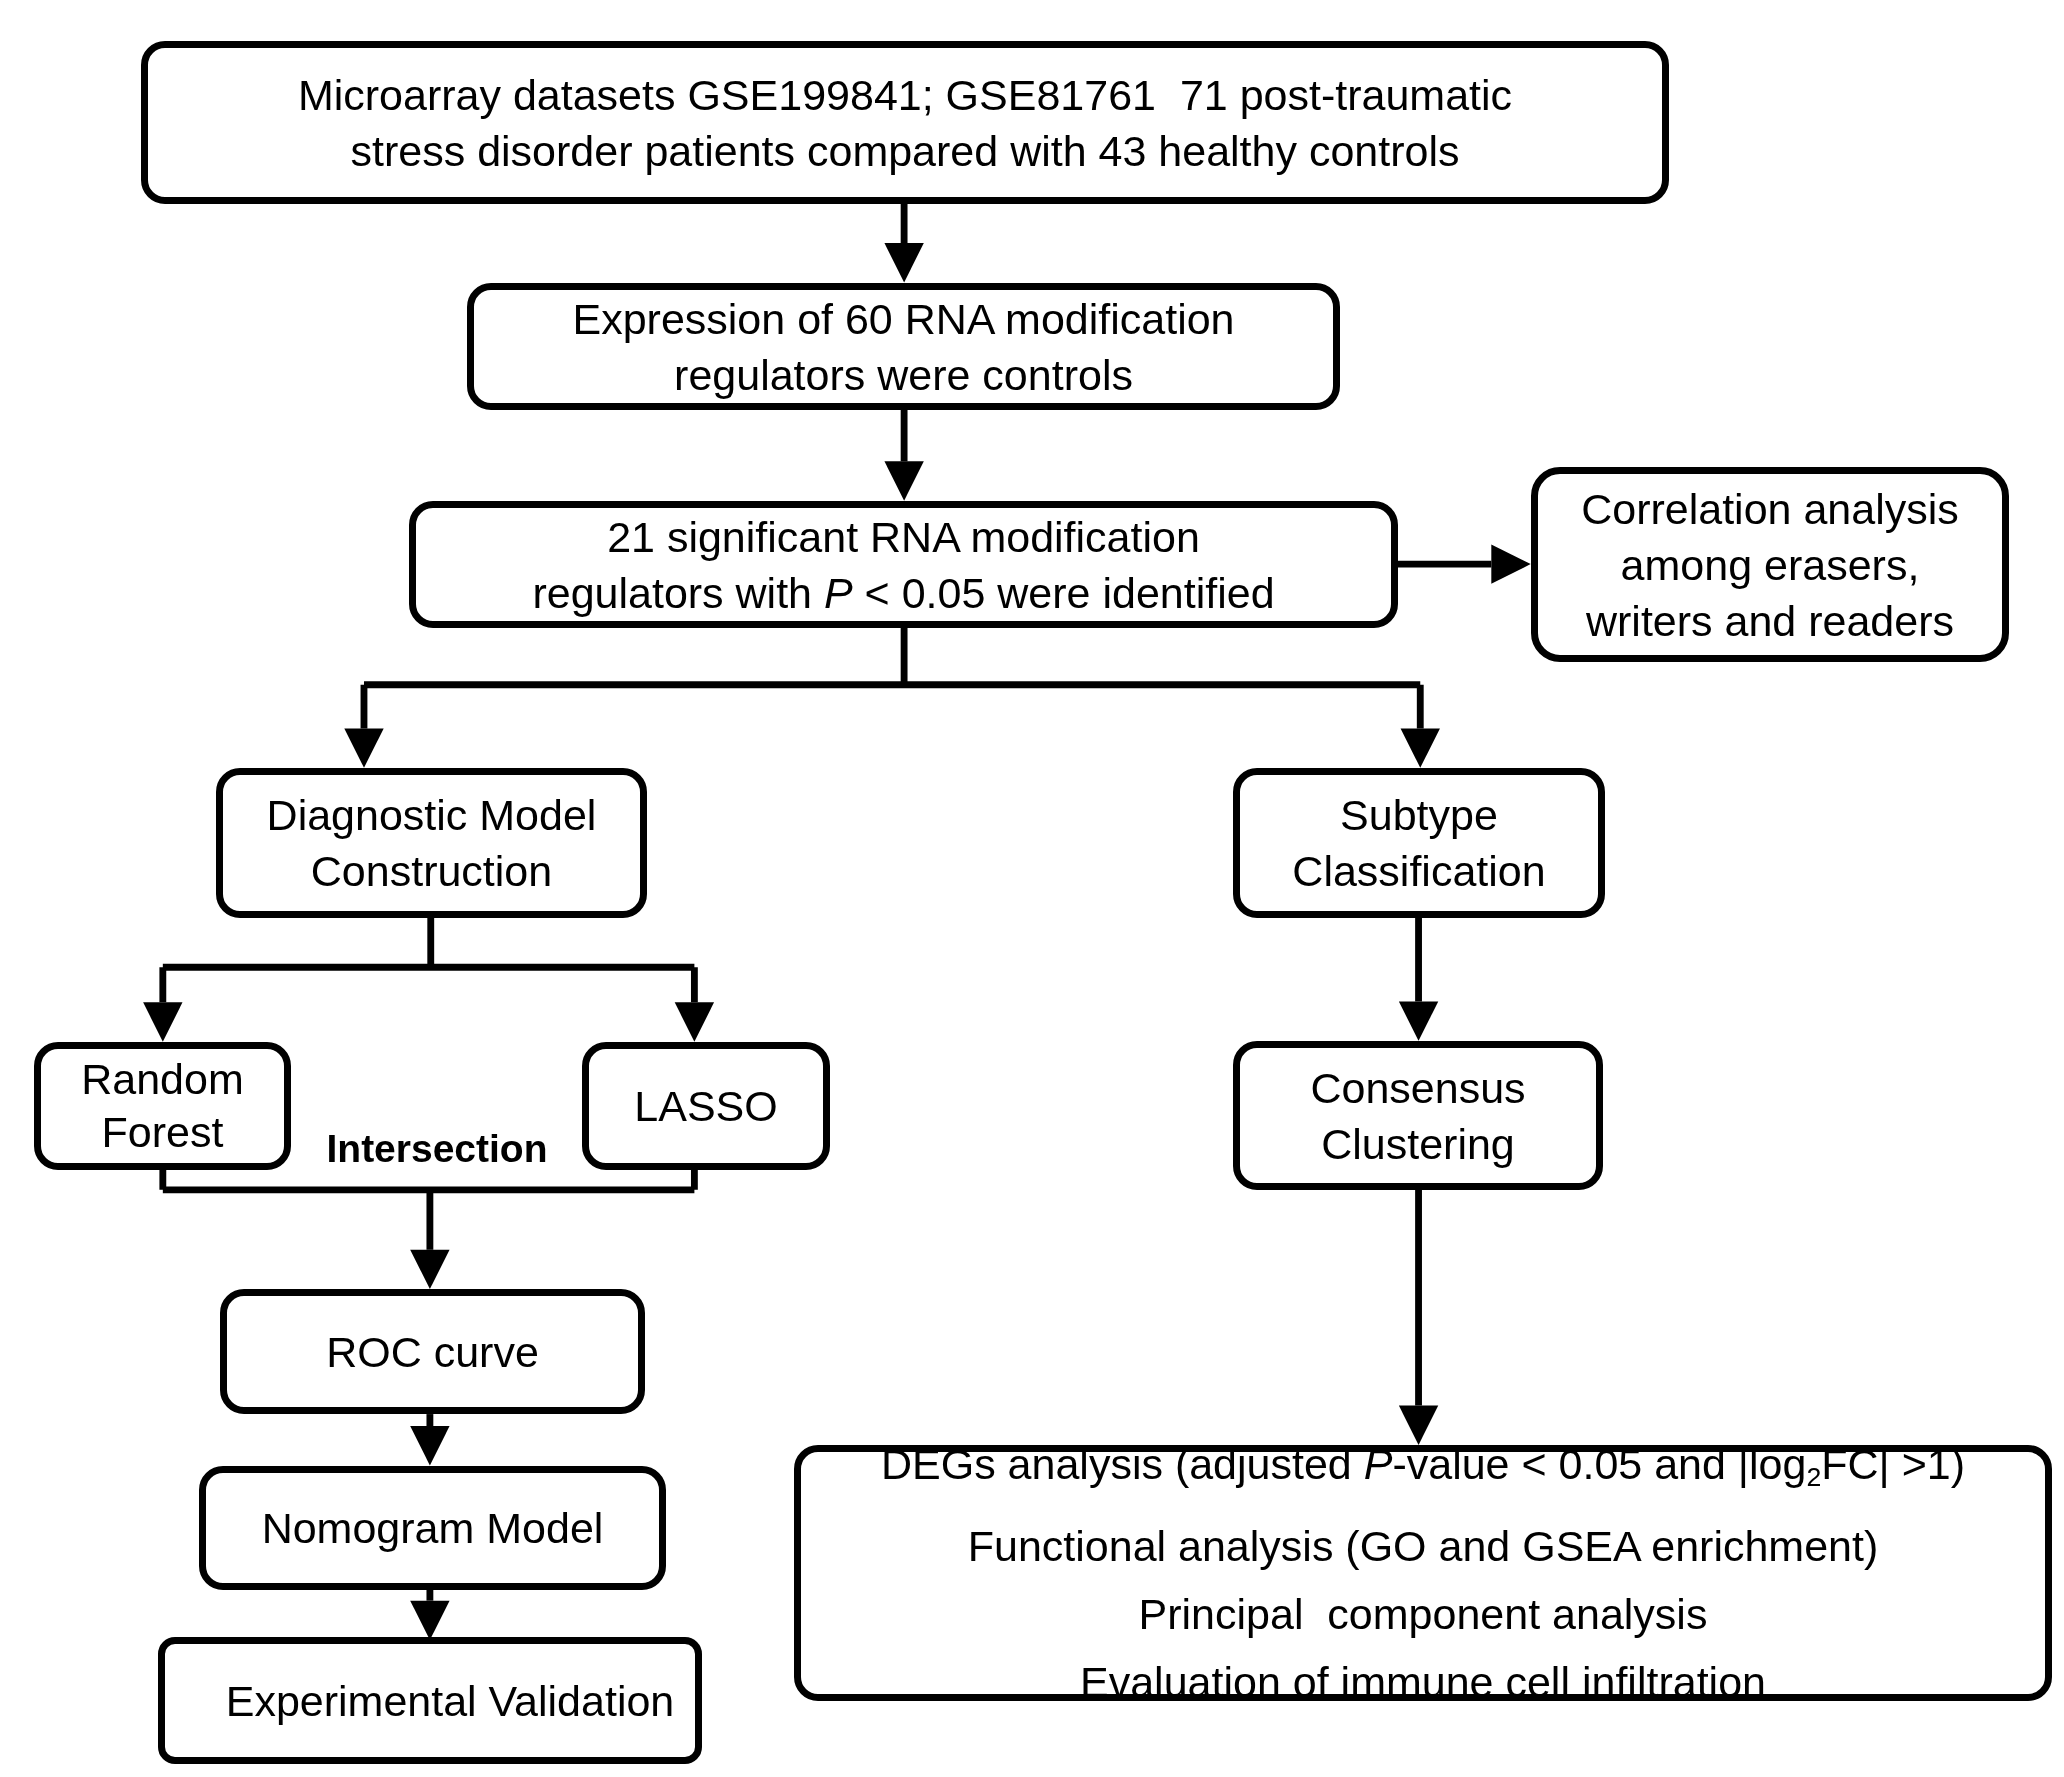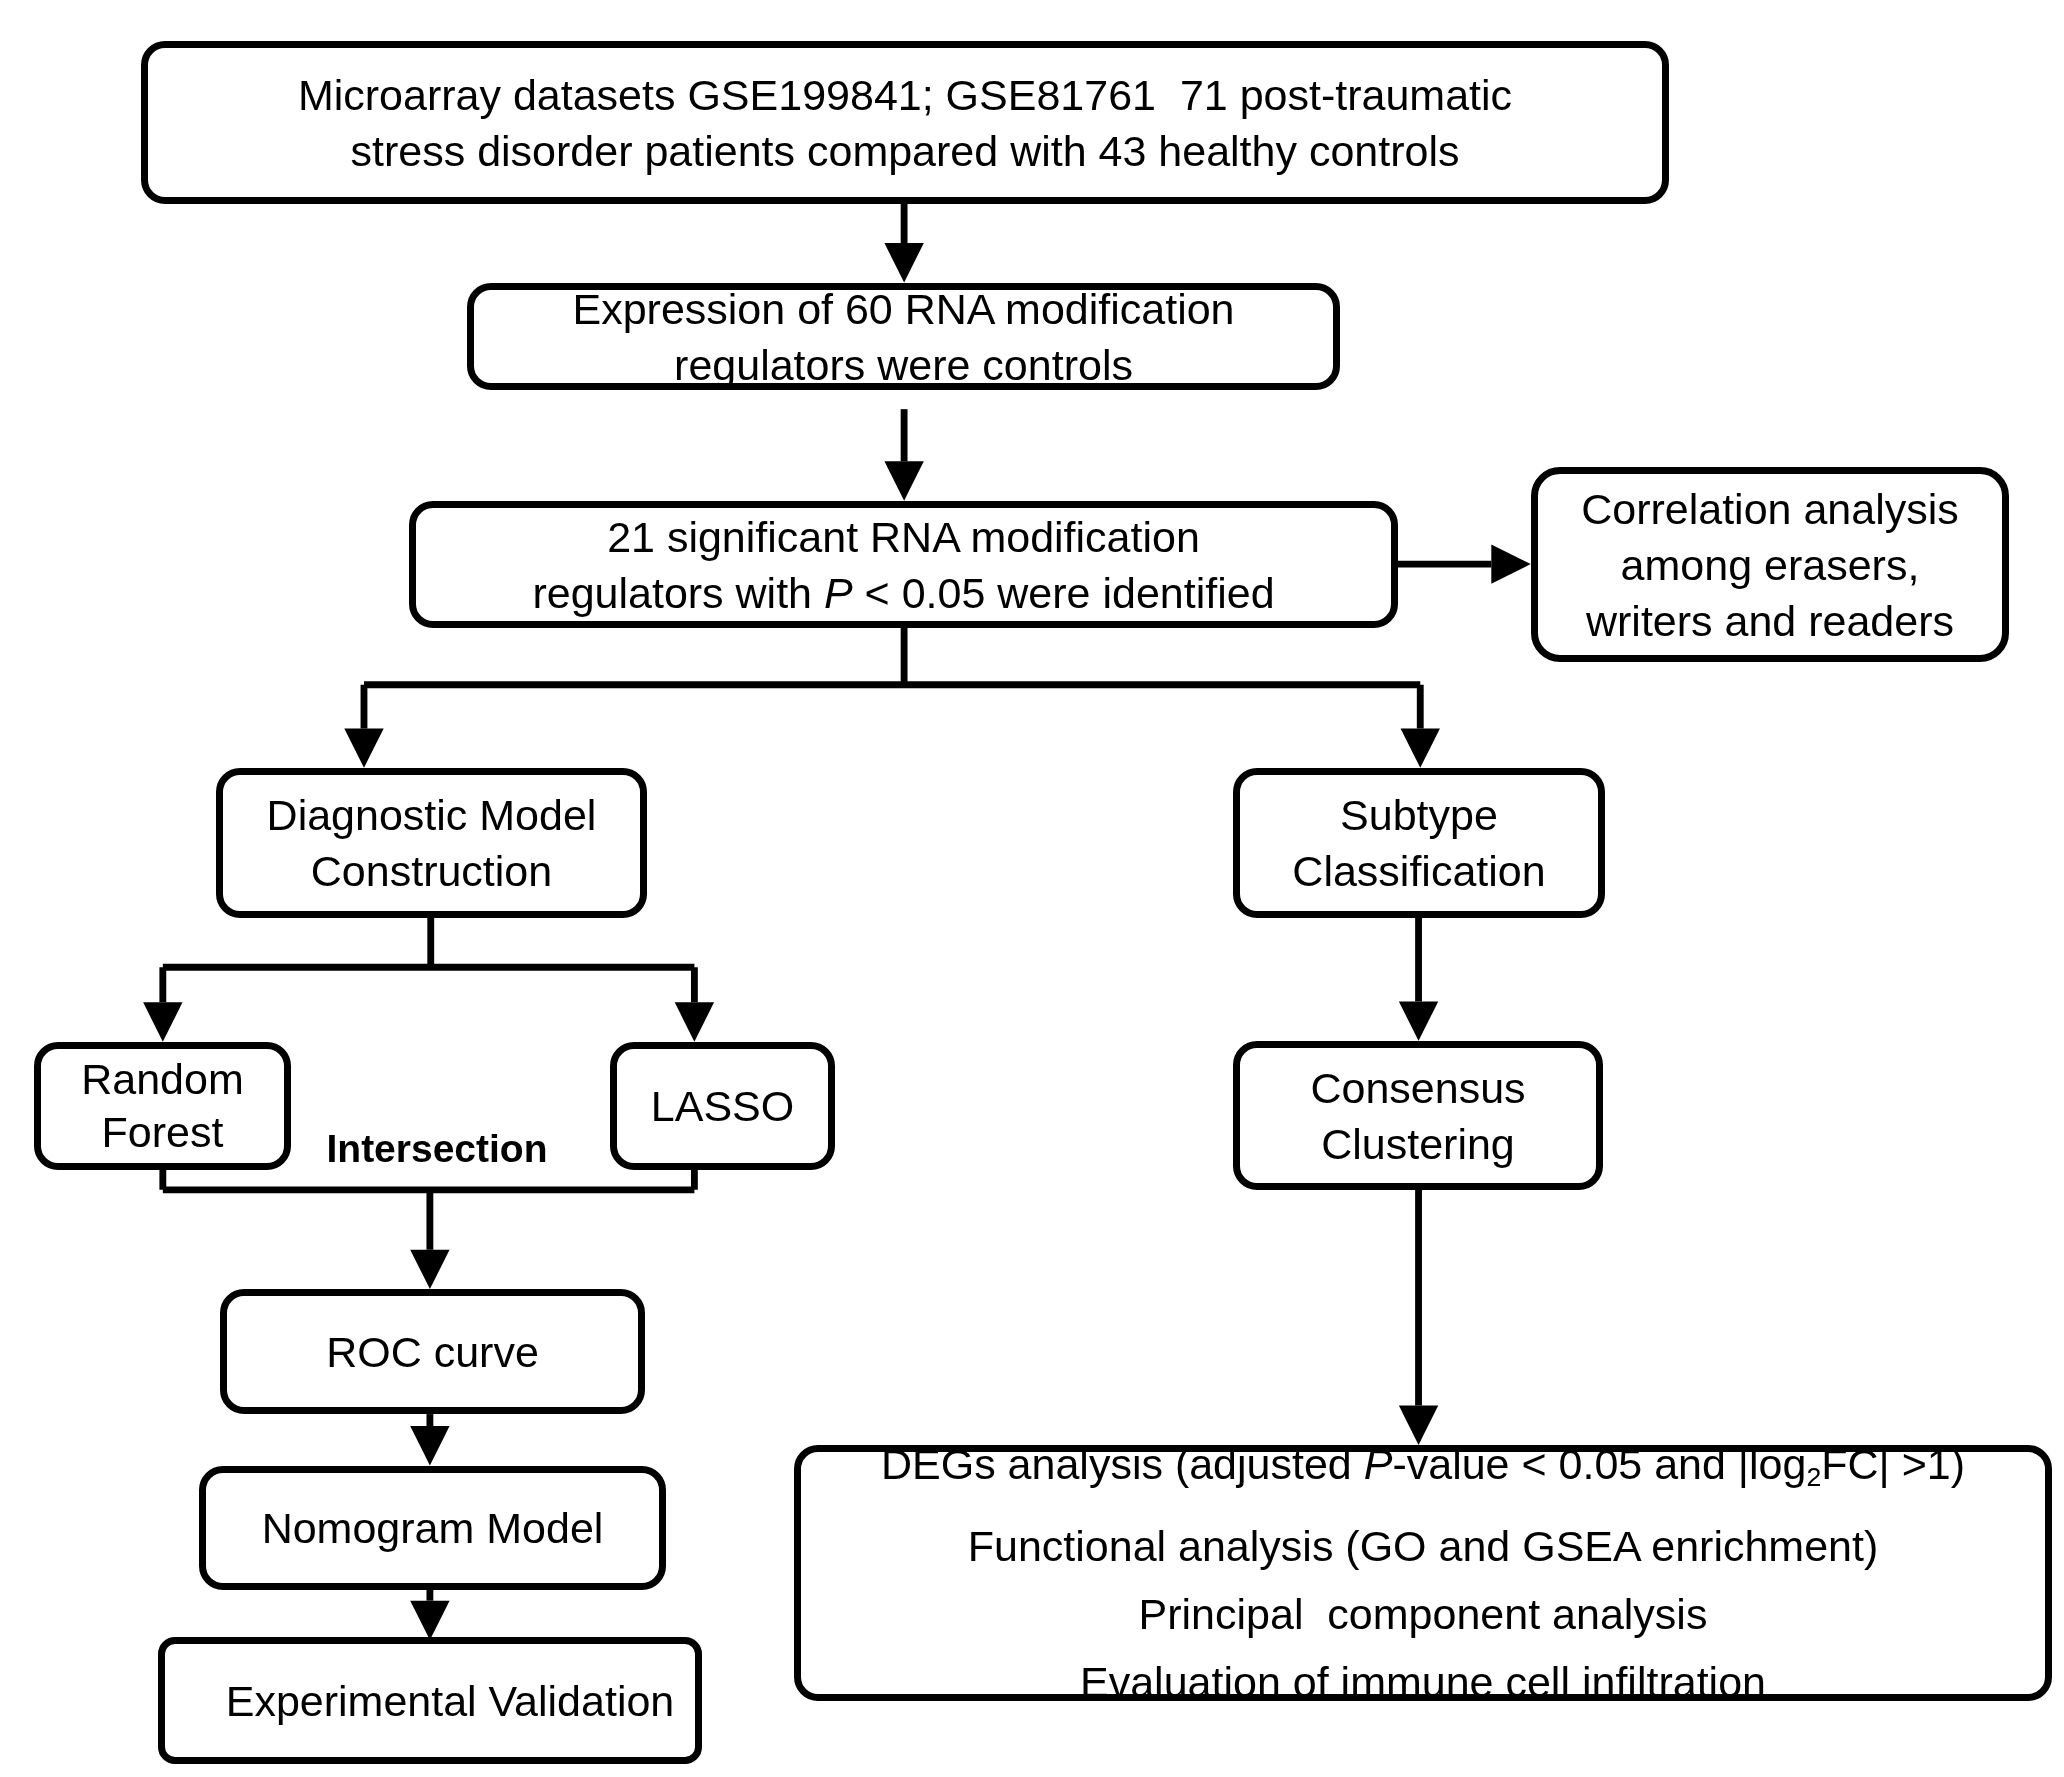--- a/index.html
+++ b/index.html
@@ -109,21 +109,21 @@
       <path class="line" d="M1657 1390 V1642"></path>
       <path class="head" d="M1634 1642 H1680 L1657 1688 Z"></path>
     </g>
   </svg>
 
   <div class="box" style="left:141px;top:41px;width:1528px;height:163px;">
     <div class="bline">Microarray datasets GSE199841; GSE81761  71 post-traumatic</div>
     <div class="bline">stress disorder patients compared with 43 healthy controls</div>
   </div>
 
-  <div class="box" style="left:467px;top:283px;width:873px;height:107px;">
+  <div class="box" style="left:467px;top:283px;width:873px;height:127px;">
     <div class="bline">Expression of 60 RNA modification</div>
     <div class="bline">regulators were controls</div>
   </div>
 
   <div class="box" style="left:409px;top:501px;width:989px;height:127px;">
     <div class="bline">21 significant RNA modification</div>
     <div class="bline"><span>regulators with </span><span class="it">P</span><span> &lt; 0.05 were identified</span></div>
   </div>
 
   <div class="box" style="left:1531px;top:467px;width:478px;height:195px;border-radius:29px;">
@@ -140,21 +140,21 @@
   <div class="box" style="left:1233px;top:768px;width:372px;height:150px;">
     <div class="bline">Subtype</div>
     <div class="bline">Classification</div>
   </div>
 
   <div class="box tight" style="left:34px;top:1042px;width:257px;height:128px;">
     <div class="bline">Random</div>
     <div class="bline">Forest</div>
   </div>
 
-  <div class="box tight" style="left:610px;top:1042px;width:225px;height:128px;">
+  <div class="box tight" style="left:582px;top:1042px;width:248px;height:128px;">
     <div class="bline">LASSO</div>
   </div>
 
   <div class="float-label" style="left:300px;top:1127px;width:274px;">Intersection</div>
 
   <div class="box" style="left:1233px;top:1041px;width:370px;height:149px;">
     <div class="bline">Consensus</div>
     <div class="bline">Clustering</div>
   </div>
 

